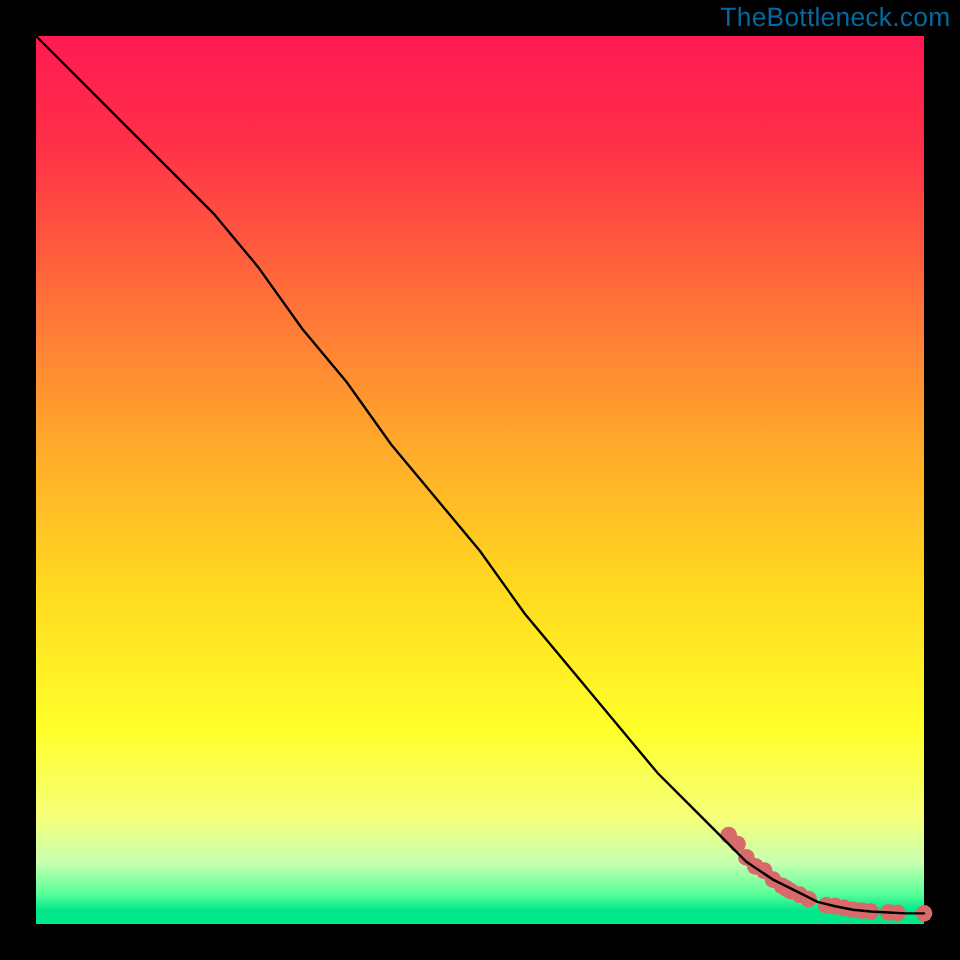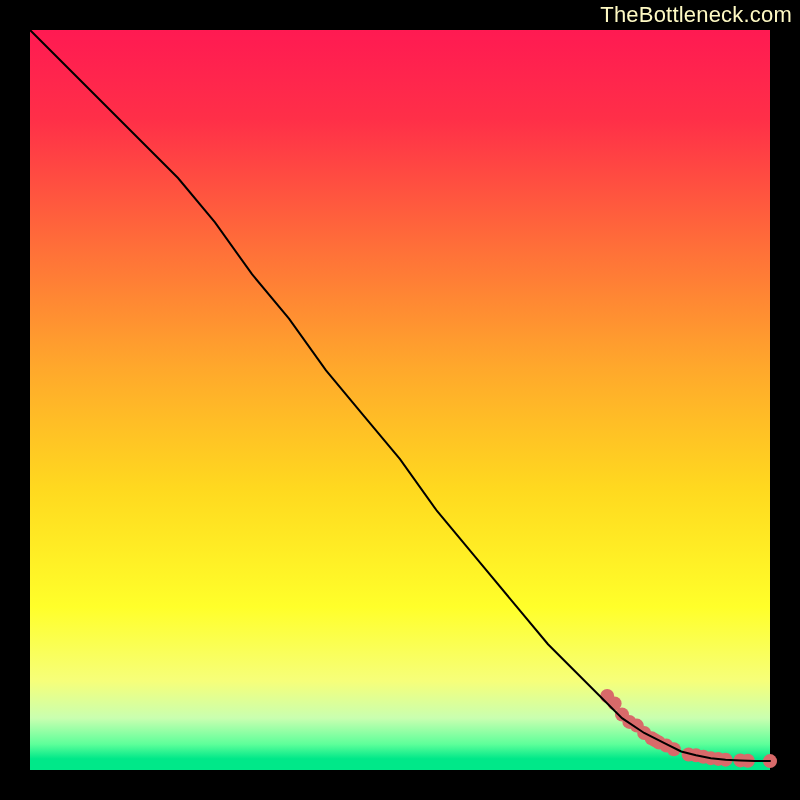--- a/index.html
+++ b/index.html
@@ -14,21 +14,21 @@
   .stage {
     position: relative;
     width: 800px;
     height: 800px;
     background: #000;
   }
   .watermark {
     position: absolute;
     top: 2px;
     right: 8px;
-    color: #fef9c3;
+    color: #0369a1;
     font-size: 22px;
     font-weight: 400;
     letter-spacing: 0.2px;
     z-index: 10;
     margin-left: 16px;
   }
   svg.plot {
     position: absolute;
     left: 0;
     top: 0;

